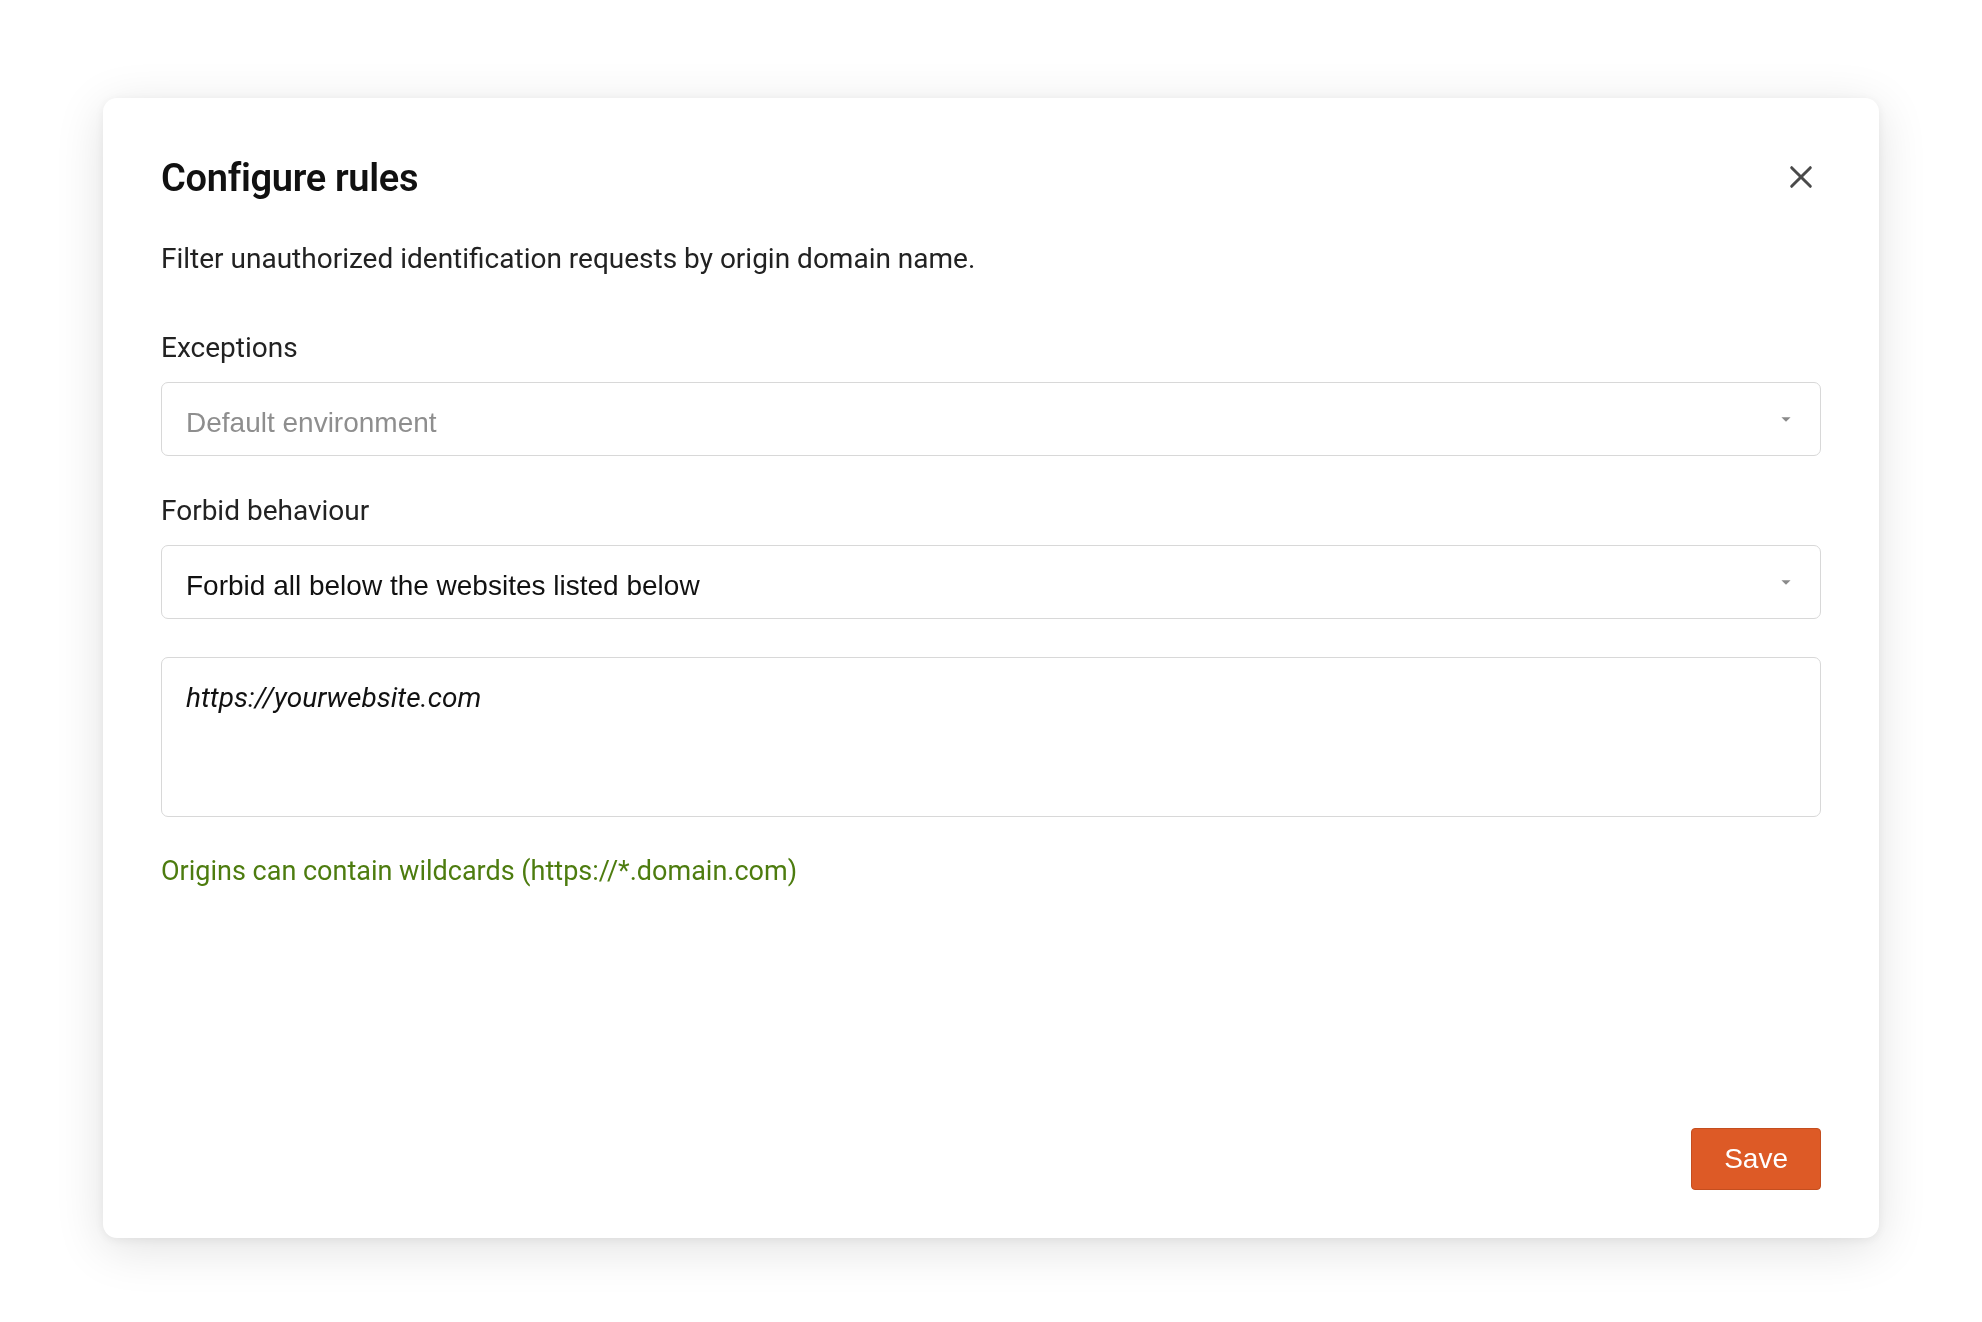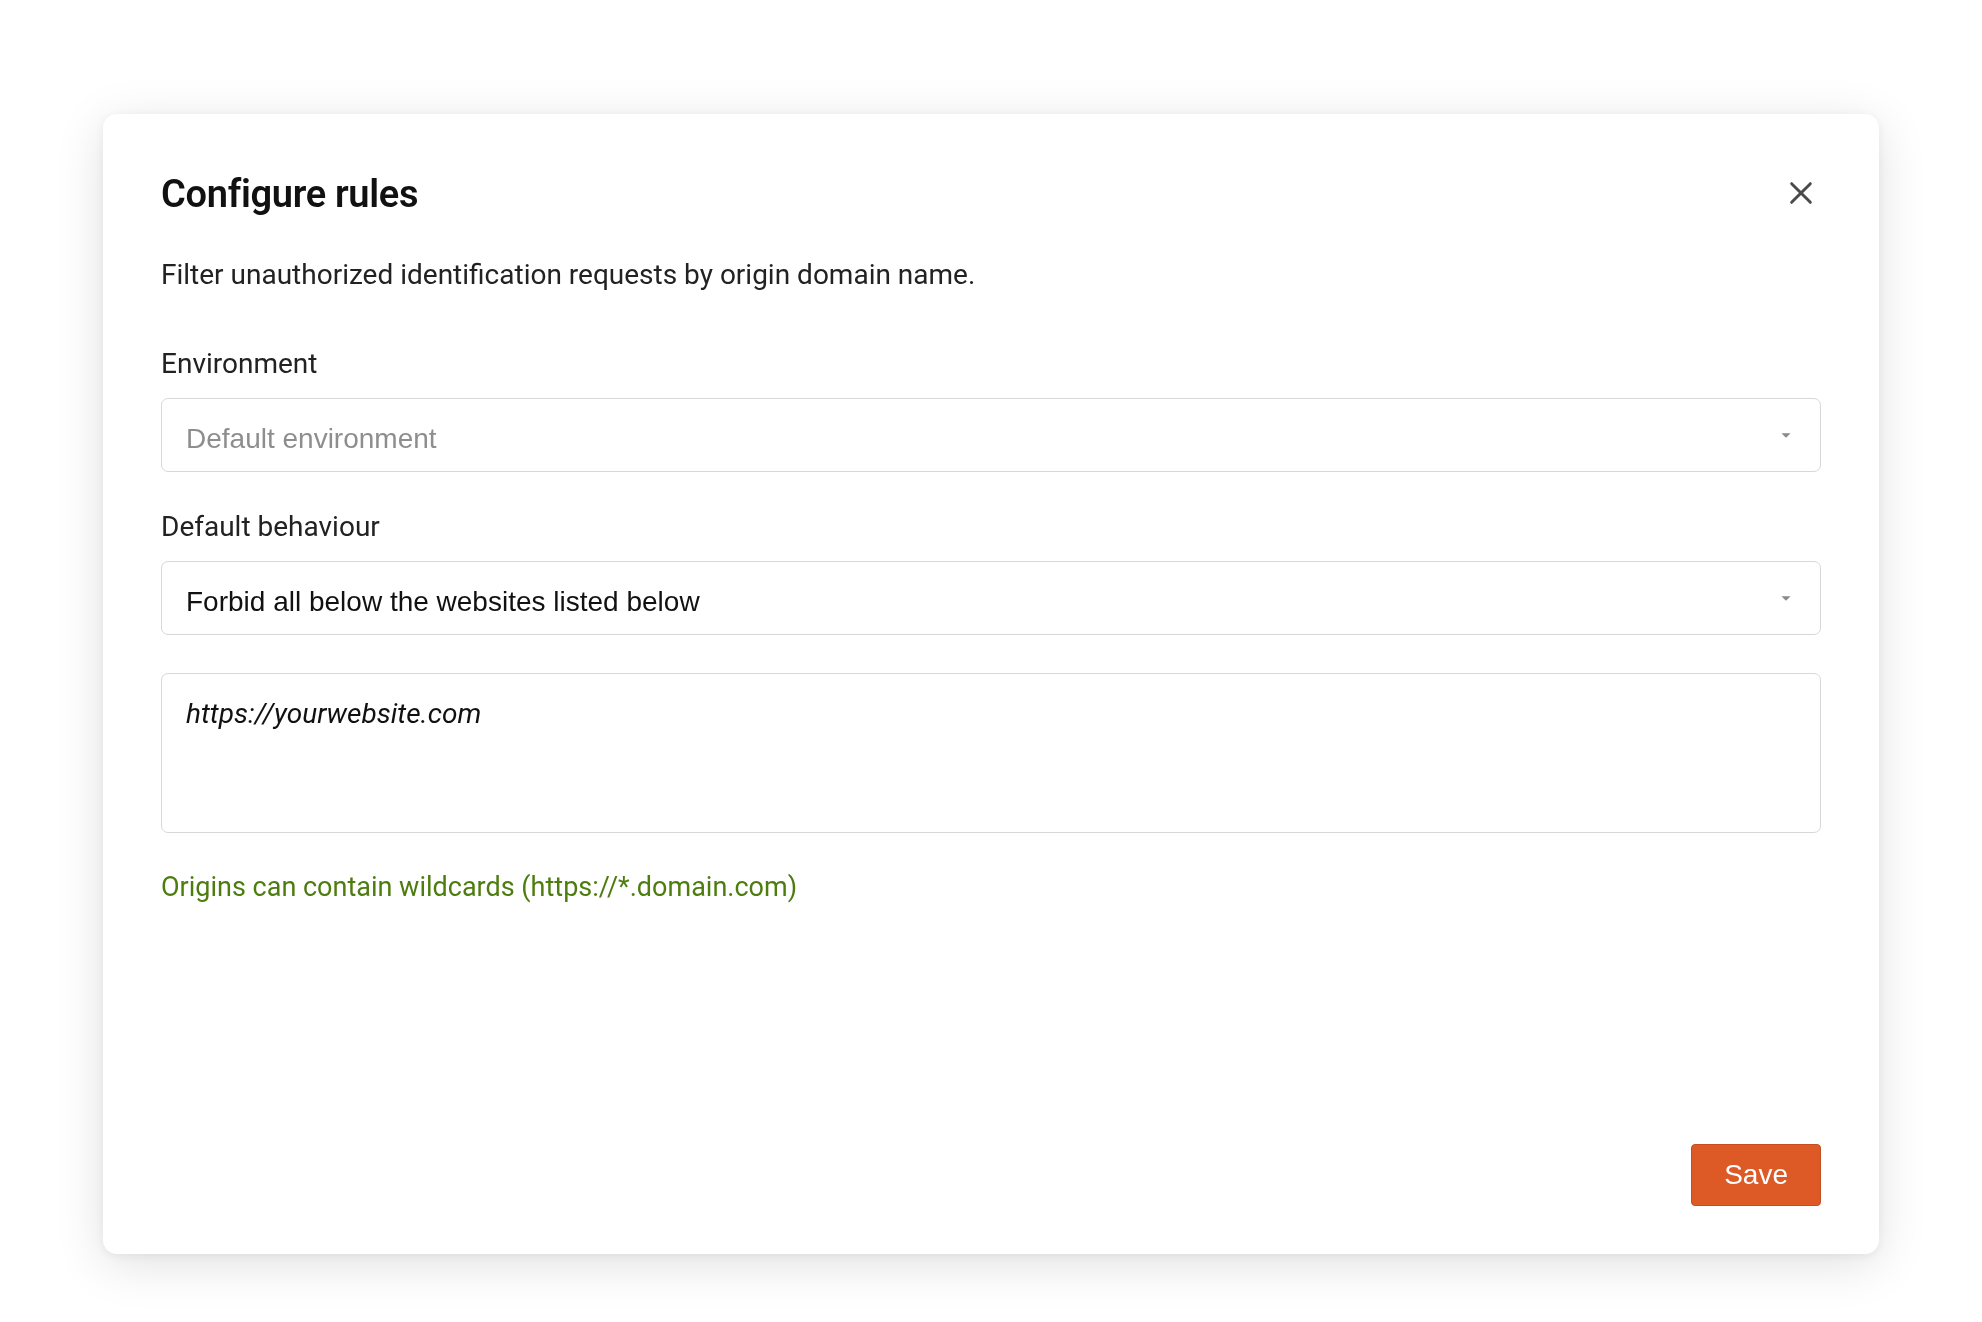--- a/index.html
+++ b/index.html
@@ -9,21 +9,21 @@
     }
     body {
       font-family: -apple-system, BlinkMacSystemFont, "Segoe UI", Roboto, Helvetica, Arial, sans-serif;
       background: #ffffff;
       width: 1982px;
       height: 1322px;
       position: relative;
     }
     .modal {
       position: absolute;
-      top: 114px;
+      top: 98px;
       left: 103px;
       width: 1776px;
       height: 1140px;
       background: #ffffff;
       border-radius: 14px;
       box-shadow: 0 10px 50px rgba(0,0,0,0.12), 0 2px 10px rgba(0,0,0,0.06);
       padding: 58px 58px 48px 58px;
       display: flex;
       flex-direction: column;
     }
@@ -153,33 +153,33 @@
           <line x1="5" y1="5" x2="19" y2="19"></line>
           <line x1="19" y1="5" x2="5" y2="19"></line>
         </svg>
       </span>
     </button>
   </div>
 
   <p class="description">Filter unauthorized identification requests by origin domain name.</p>
 
   <div class="form-group">
-    <label class="form-label">Environment</label>
+    <label class="form-label">Exceptions</label>
     <div class="select-wrapper">
       <button class="select-field placeholder">Default environment</button>
       <span class="chevron">
         <svg viewBox="0 0 24 24" fill="currentColor">
             <path d="M7 10l5 5 5-5z"></path>
           </svg>
       </span>
     </div>
   </div>
 
   <div class="form-group">
-    <label class="form-label">Default behaviour</label>
+    <label class="form-label">Forbid behaviour</label>
     <div class="select-wrapper">
       <button class="select-field">Forbid all below the websites listed below</button>
       <span class="chevron">
         <svg viewBox="0 0 24 24" fill="currentColor">
             <path d="M7 10l5 5 5-5z"></path>
           </svg>
       </span>
     </div>
   </div>
 

